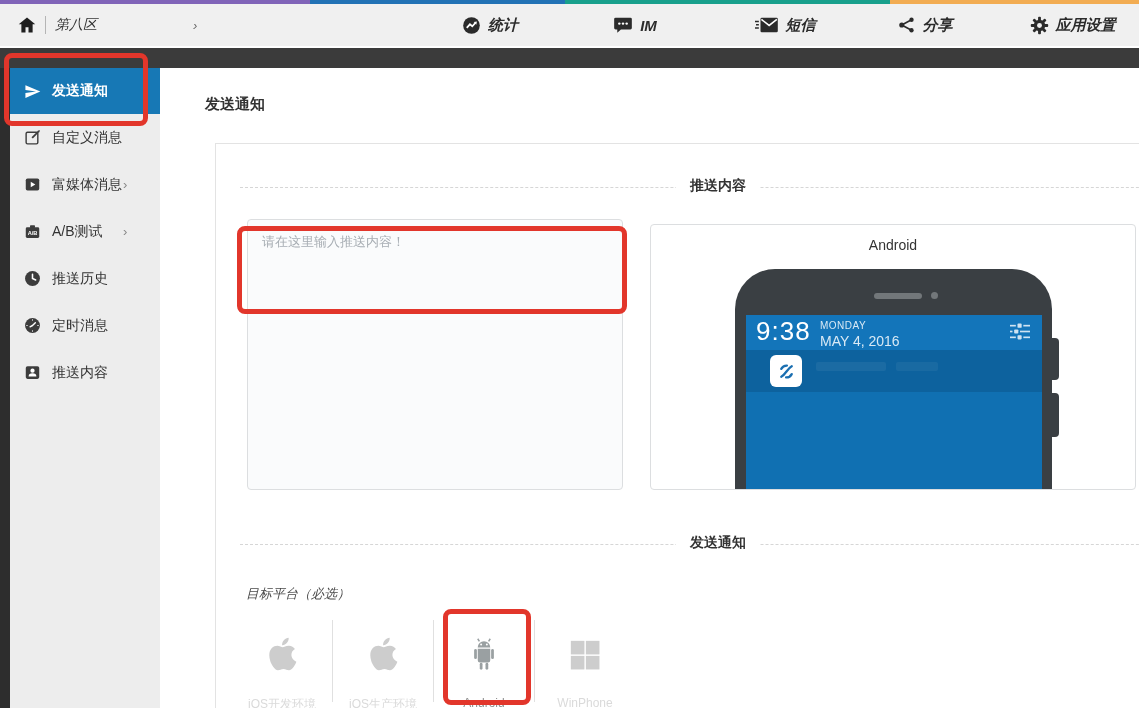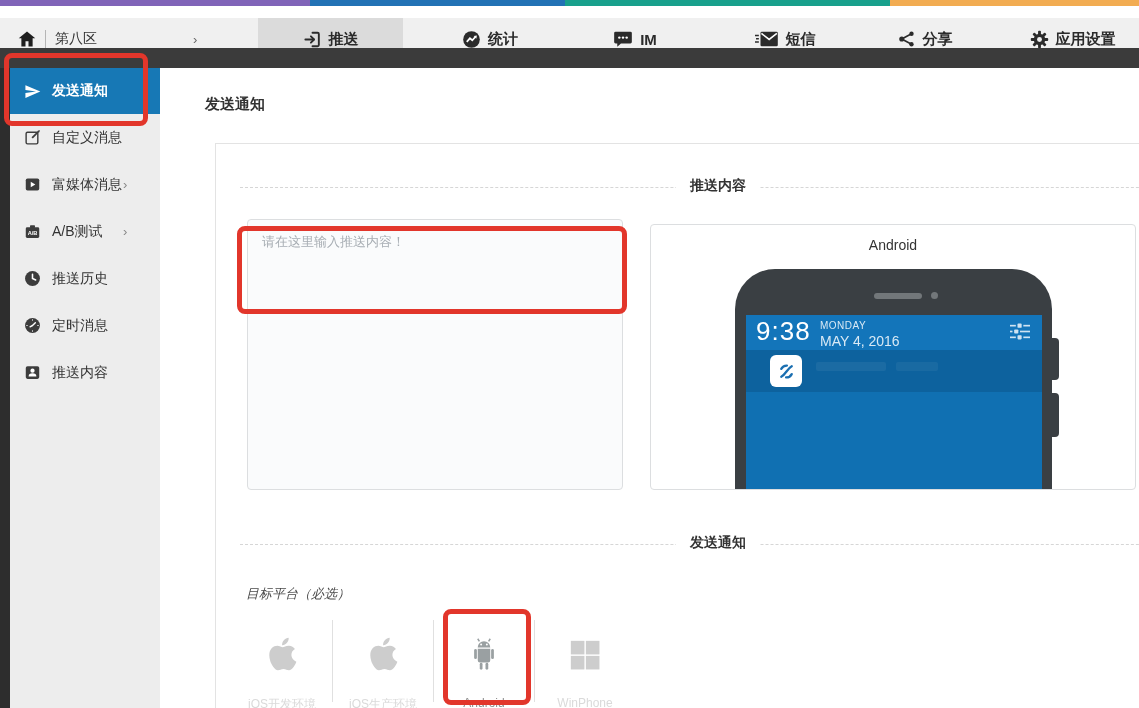--- a/index.html
+++ b/index.html
@@ -5,21 +5,21 @@
   * { margin:0; padding:0; box-sizing:border-box; }
   html,body { width:1139px; height:708px; overflow:hidden; font-family:"Liberation Sans","DejaVu Sans",sans-serif; background:#fff; }
   #page { position:relative; width:1139px; height:708px; overflow:hidden; }
 
   
   .strip { display:flex; height:6px; width:100%; }
   .strip .s1{width:310px;background:#8064b8;} .strip .s2{width:255px;background:#2272b5;}
   .strip .s3{width:325px;background:#18a08c;} .strip .s4{flex:1;background:#f2ac52;}
 
   
-  .navbar { position:absolute; top:18px; left:0; width:100%; height:42px; background:#f0f0f0; }
+  .navbar { position:absolute; top:4px; left:0; width:100%; height:42px; background:#f0f0f0;font-style:italic; }
   .nav-home { position:absolute; left:18px; top:0; height:42px; display:flex; align-items:center; gap:9px; }
   .nav-home .vdiv { width:1px; height:18px; background:#b5b5b5; }
   .nav-home .bname { font-size:14px; color:#333; }
   .bchev { position:absolute; left:193px; top:0; height:42px; display:flex; align-items:center; font-size:13px; color:#666; }
   .tab { position:absolute; top:0; height:42px; display:flex; align-items:center; justify-content:center; gap:7px; cursor:pointer; }
   .tab.active { background:#dbdbdb; }
   .tab .tlabel { font-size:15px; font-weight:600; color:#2b2b2b; }
   .ticon { display:flex; align-items:center; }
 
   
@@ -100,30 +100,20 @@
       <span class="ticon">
         <svg width="18" height="18" viewBox="0 0 24 24" fill="#1f1f1f">
             <path d="M12 2 L23 11 H19.5 V22 H14 V15 H10 V22 H4.5 V11 H1 Z"></path>
           </svg>
       </span>
       <span class="vdiv"></span>
       <span class="bname">第八区</span>
     </div>
     <span class="bchev">›</span>
 
-    <div class="tab active" style="left:258px;width:145px;">
-      <span class="ticon">
-        <svg width="19" height="19" viewBox="0 0 24 24" fill="none" stroke="#2b2b2b" stroke-width="2.4" stroke-linecap="round" stroke-linejoin="round">
-            <path d="M12 3.5 h6.5 a1.5 1.5 0 0 1 1.5 1.5 v14 a1.5 1.5 0 0 1 -1.5 1.5 H12"></path>
-            <path d="M3 12 h10.5"></path>
-            <path d="M10 8 L14 12 L10 16"></path>
-          </svg>
-      </span>
-      <span class="tlabel">推送</span>
-    </div>
 
     <div class="tab" style="left:430px;width:120px;">
       <span class="ticon">
         <svg width="19" height="19" viewBox="0 0 24 24">
             <circle cx="12" cy="12" r="10.5" fill="#2b2b2b"></circle>
             <polyline points="6,15 10,10.5 13,13 17,8.5" stroke="#fff" stroke-width="2.2" fill="none"></polyline>
             <path d="M18.8 7 l-4 .7 3.3 3.2 z" fill="#fff"></path>
           </svg>
       </span>
       <span class="tlabel">统计</span>

